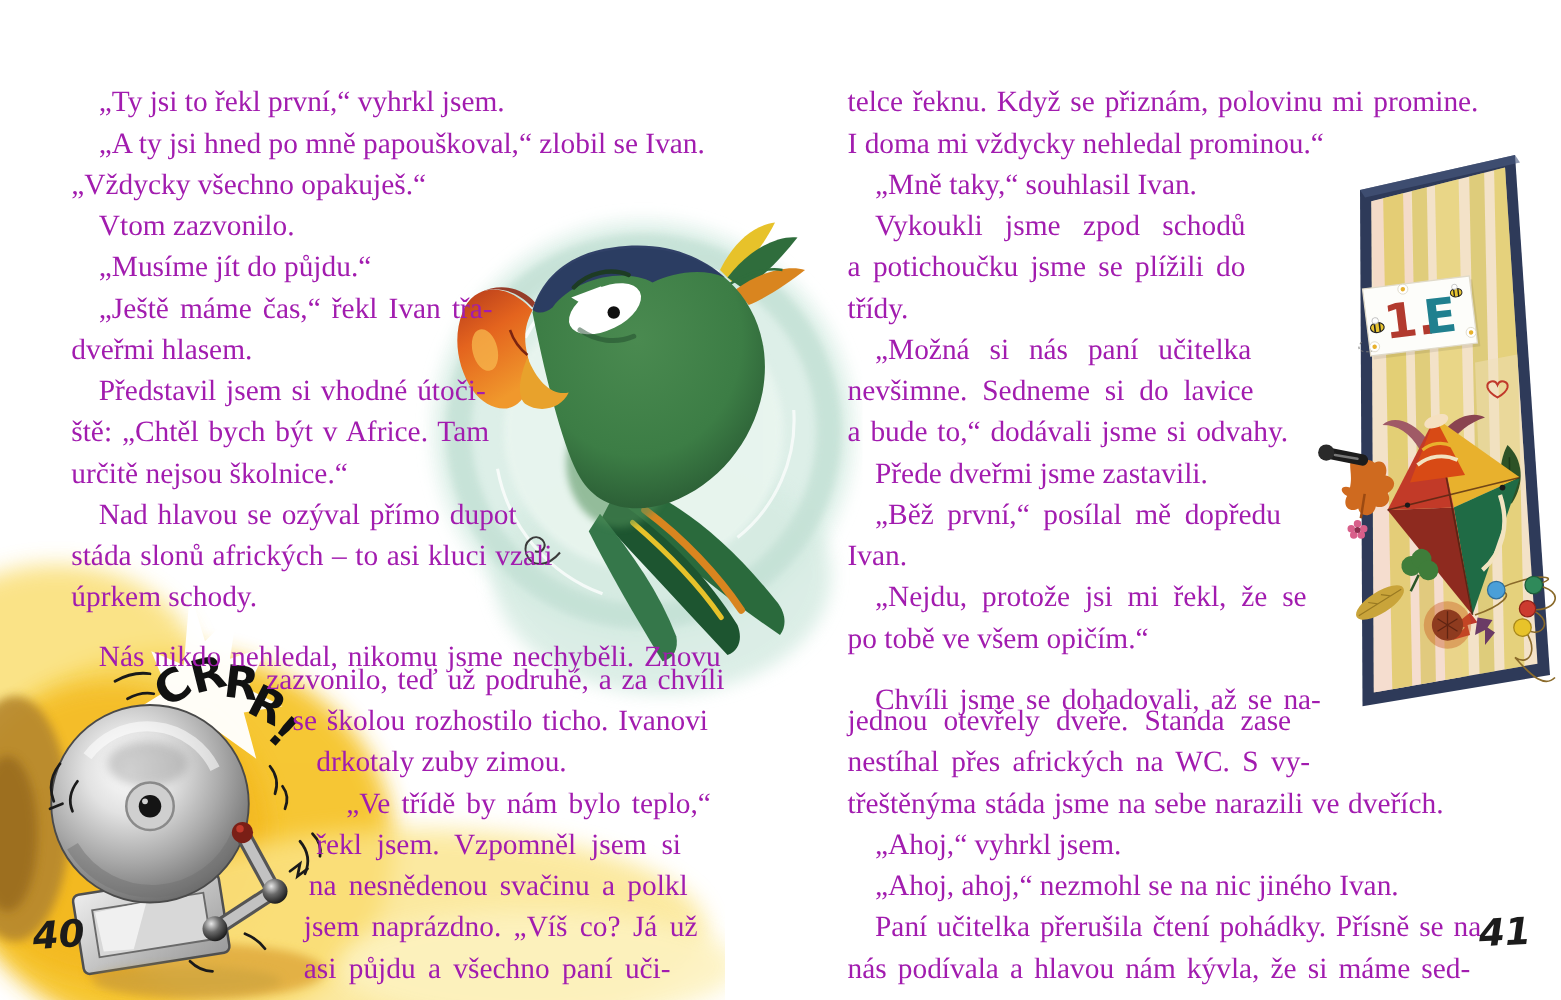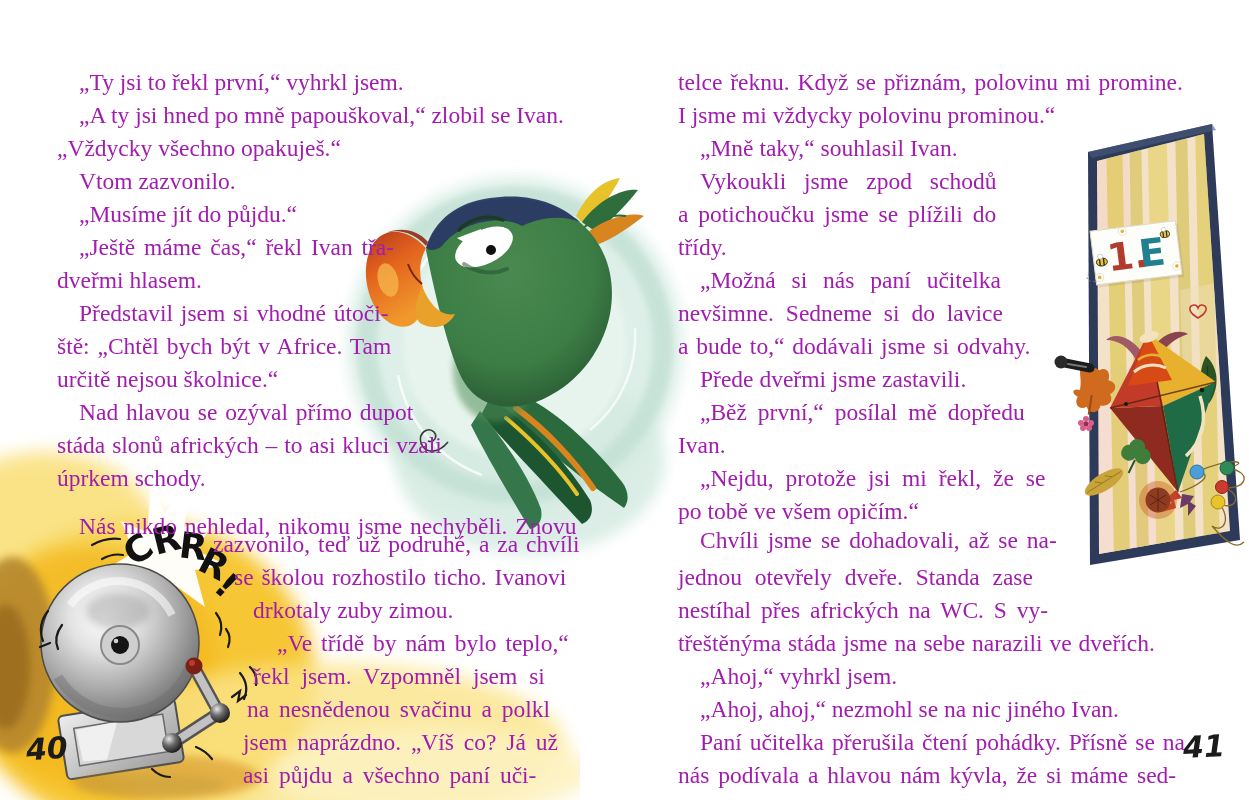--- a/index.html
+++ b/index.html
@@ -20,21 +20,21 @@
   #ll18{top:627px;left:277px;word-spacing:3px} #ll19{top:660px;left:253px;word-spacing:6px}
   #ll20{top:693px;left:247px;word-spacing:4px} #ll21{top:726px;left:243px;word-spacing:4px}
   #ll22{top:759px;left:243px;word-spacing:4px}
   
   #rl1{top:66px;left:678px;word-spacing:2px} #rl2{top:99px;left:678px} #rl3{top:132px;left:700px}
   #rl4{top:165px;left:700px;word-spacing:12px} #rl5{top:198px;left:678px;word-spacing:4px}
   #rl6{top:231px;left:678px} #rl7{top:264px;left:700px;word-spacing:10px}
   #rl8{top:297px;left:678px;word-spacing:6px} #rl9{top:330px;left:678px;word-spacing:2px}
   #rl10{top:363px;left:700px} #rl11{top:396px;left:700px;word-spacing:5px}
   #rl12{top:429px;left:678px} #rl13{top:462px;left:700px;word-spacing:6px}
-  #rl14{top:495px;left:678px} #rl15{top:524px;left:700px;word-spacing:3px}
+  #rl14{top:495px;left:678px} #rl15{top:544px;left:700px;word-spacing:3px}
   #rl16{top:561px;left:678px;word-spacing:7px} #rl17{top:594px;left:678px;word-spacing:4px}
   #rl18{top:627px;left:678px;word-spacing:1px} #rl19{top:660px;left:700px}
   #rl20{top:693px;left:700px} #rl21{top:726px;left:700px;word-spacing:2px}
   #rl22{top:759px;left:678px;word-spacing:3px}
   #pg40{top:731px;left:26px;transform:rotate(-4deg)}
   #pg41{top:729px;left:1183px;transform:rotate(-3deg)}
   .crrr{font:900 36px "DejaVu Sans",sans-serif;fill:#111;}
   .signnum{font:800 38px "DejaVu Sans",sans-serif;}
 </style>
 </head>
@@ -336,21 +336,21 @@
     <div class="tl" id="ll17">drkotaly zuby zimou.</div>
     <div class="tl" id="ll18">„Ve třídě by nám bylo teplo,“</div>
     <div class="tl" id="ll19">řekl jsem. Vzpomněl jsem si</div>
     <div class="tl" id="ll20">na nesnědenou svačinu a polkl</div>
     <div class="tl" id="ll21">jsem naprázdno. „Víš co? Já už</div>
     <div class="tl" id="ll22">asi půjdu a všechno paní uči-</div>
   </div>
 
   <div>
     <div class="tl" id="rl1">telce řeknu. Když se přiznám, polovinu mi promine.</div>
-    <div class="tl" id="rl2">I jsme mi vždycky polovinu prominou.“</div>
+    <div class="tl" id="rl2">I doma mi vždycky nehledal prominou.“</div>
     <div class="tl" id="rl3">„Mně taky,“ souhlasil Ivan.</div>
     <div class="tl" id="rl4">Vykoukli jsme zpod schodů</div>
     <div class="tl" id="rl5">a potichoučku jsme se plížili do</div>
     <div class="tl" id="rl6">třídy.</div>
     <div class="tl" id="rl7">„Možná si nás paní učitelka</div>
     <div class="tl" id="rl8">nevšimne. Sedneme si do lavice</div>
     <div class="tl" id="rl9">a bude to,“ dodávali jsme si odvahy.</div>
     <div class="tl" id="rl10">Přede dveřmi jsme zastavili.</div>
     <div class="tl" id="rl11">„Běž první,“ posílal mě dopředu</div>
     <div class="tl" id="rl12">Ivan.</div>

